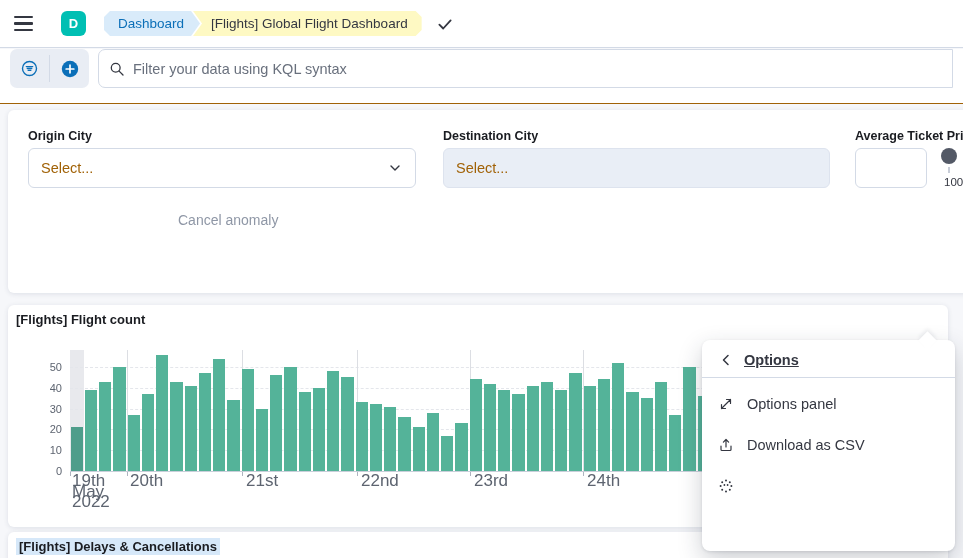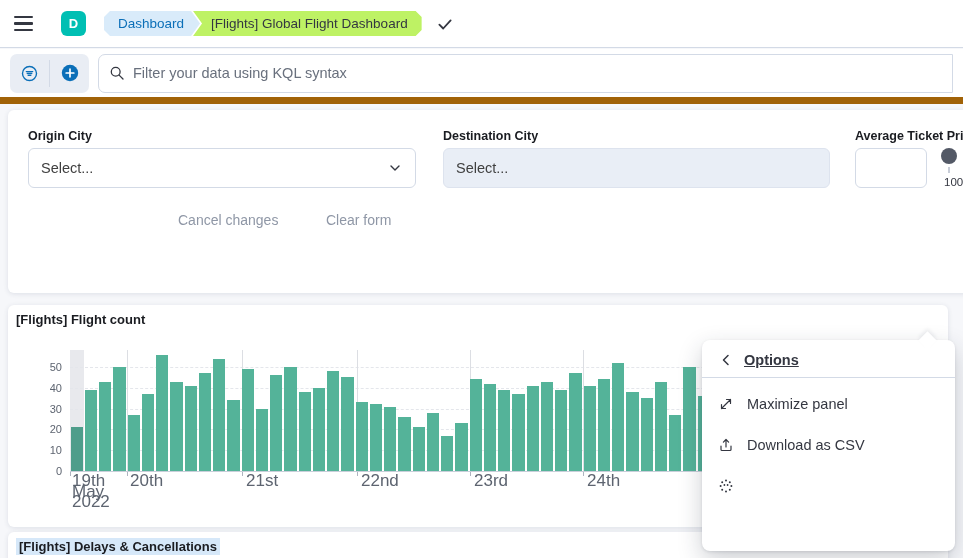--- a/index.html
+++ b/index.html
@@ -25,30 +25,30 @@
     background:#00BFB3; color:#fff; font-weight:700; font-size:13px;
     display:flex; align-items:center; justify-content:center; cursor:pointer;
   }
   .crumbs { display:flex; align-items:center; margin-left:18px; }
   .crumb { height:25px; display:flex; align-items:center; font-size:13.5px; font-weight:500; cursor:pointer; }
   .crumb-first {
     background:#D9EBFA; color:#0B6FB8; padding:0 16px 0 14px;
     clip-path:polygon(6px 0, calc(100% - 9px) 0, 100% 50%, calc(100% - 9px) 100%, 6px 100%, 0 calc(100% - 6px), 0 6px);
   }
   .crumb-last {
-    background:#bef264; color:#343741; padding:0 14px 0 18px; margin-left:-7px;
+    background:#fef9c3; color:#343741; padding:0 14px 0 18px; margin-left:-7px;
     clip-path:polygon(0 0, calc(100% - 6px) 0, 100% 6px, 100% calc(100% - 6px), calc(100% - 6px) 100%, 0 100%, 9px 50%);
   }
   .check-btn { background:none; border:none; margin-left:12px; cursor:pointer; padding:2px; }
 
   
   .toolbar {
     position:absolute; left:0; top:49px; width:963px; height:55px;
-    background:#fff; border-bottom:7px solid #a16207;
-    display:flex; align-items:center; padding:0 12px 0 10px;
+    background:#fff; border-bottom:1px solid #a16207;
+    display:flex; padding:0 12px 0 10px;
   }
   .filter-group {
     display:flex; height:39px; background:#E9EDF4; border-radius:7px; overflow:hidden;
   }
   .filter-group button {
     width:39px; height:39px; border:none; background:transparent; cursor:pointer;
     display:flex; align-items:center; justify-content:center;
   }
   .filter-group .divider { width:1px; background:#D3DAE6; margin:6px 0; }
   .kql-input {
@@ -63,21 +63,21 @@
 
   
   .controls-panel {
     position:absolute; left:8px; top:110px; width:975px; height:183px;
     background:#fff; border-radius:6px; box-shadow:0 1px 5px rgba(45,60,90,0.12);
   }
   .ctl-label { position:absolute; font-size:12.5px; font-weight:700; color:#1A1C21; }
   .ctl-box { position:absolute; height:40px; border-radius:6px; display:flex; align-items:center; padding:0 12px; font-size:14.5px; }
   .ctl-select-white { background:#fff; border:1px solid #D3DAE6; cursor:pointer; justify-content:space-between; }
   .ctl-select-filled { background:#E9EEF6; border:1px solid #DDE3EE; cursor:pointer; }
-  .ctl-placeholder { color:#404040; }
+  .ctl-placeholder { color:#a16207; }
   .price-input { background:#fff; border:1px solid #D3DAE6; }
   .slider-thumb { position:absolute; width:16px; height:16px; border-radius:50%; background:#535966; cursor:pointer; }
   .slider-tick { position:absolute; width:2px; height:6px; background:#C8CDD8; }
   .slider-value { position:absolute; font-size:11.5px; color:#343741; }
   .btn-apply {
     position:absolute; left:20px; top:92px; width:123px; height:36px;
     background:#ECEFF5; color:#8B93A3; font-weight:600; font-size:14px; font-family:inherit;
     border:none; border-radius:6px; cursor:pointer;
   }
   .btn-text {
@@ -185,22 +185,21 @@
   <div class="ctl-box ctl-select-filled" style="left:435px; top:38px; width:387px;">
     <span class="ctl-placeholder">Select...</span>
   </div>
 
   <div class="ctl-label" style="left:847px; top:19px; white-space:nowrap;">Average Ticket Price</div>
   <div class="ctl-box price-input" style="left:847px; top:38px; width:72px;"></div>
   <div class="slider-thumb" style="left:933px; top:38px;"></div>
   <div class="slider-tick" style="left:940px; top:57px;"></div>
   <div class="slider-value" style="left:936px; top:66px;">100</div>
 
-  <button class="btn-text" style="left:170px;">Cancel changes</button>
-  <button class="btn-text" style="left:318px;">Clear form</button>
+  <button class="btn-text" style="left:170px;">Cancel anomaly</button>
 </section>
 
 <section class="chart-panel">
   <div class="panel-title">[Flights] Flight count</div>
   <div class="plot" id="plot">
       <div class="hl-band" style="left: 62px; top: 45px; width: 14px; height: 121px;"></div>
       <div class="y-label" style="left: 26px; top: 160px;">0</div>
       <div class="gridline-h" style="left: 62px; top: 145.2px; width: 870px;"></div>
       <div class="y-label" style="left: 26px; top: 139.2px;">10</div>
       <div class="gridline-h" style="left: 62px; top: 124.4px; width: 870px;"></div>
@@ -292,21 +291,21 @@
     <span class="menu-title">Options</span>
   </div>
   <hr class="menu-divider">
   <div class="menu-list" id="menu-items">
       <div class="menu-item">
         <span>
           <svg width="16" height="16" viewBox="0 0 16 16">
             <path d="M3.5 12.5 L12.5 3.5 M8.5 3.5 h4 v4 M3.5 8.5 v4 h4" fill="none" stroke="#343741" stroke-width="1.2" stroke-linecap="round" stroke-linejoin="round"></path>
           </svg>
         </span>
-        <span class="menu-item-label">Maximize panel</span>
+        <span class="menu-item-label">Options panel</span>
       </div>
       <div class="menu-item">
         <span>
           <svg width="16" height="16" viewBox="0 0 16 16">
             <path d="M5.4 5.1 L8 2.5 L10.6 5.1 M8 2.5 V10" fill="none" stroke="#343741" stroke-width="1.2" stroke-linecap="round" stroke-linejoin="round"></path>
             <path d="M3 9 v3.5 a1 1 0 0 0 1 1 h8 a1 1 0 0 0 1 -1 V9" fill="none" stroke="#343741" stroke-width="1.2" stroke-linecap="round"></path>
           </svg>
         </span>
         <span class="menu-item-label">Download as CSV</span>
       </div>

